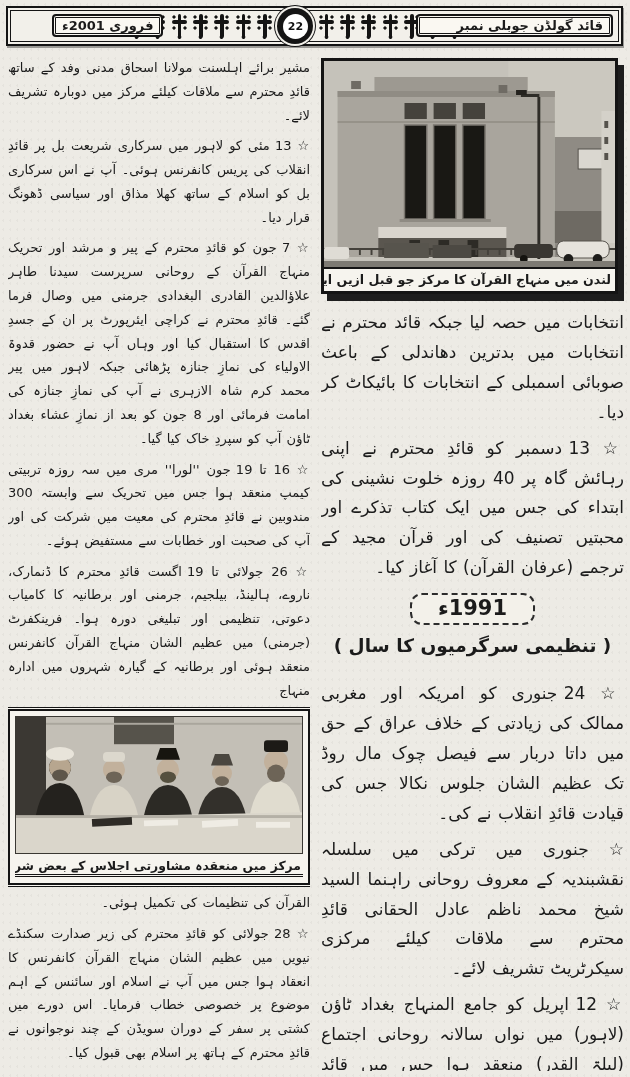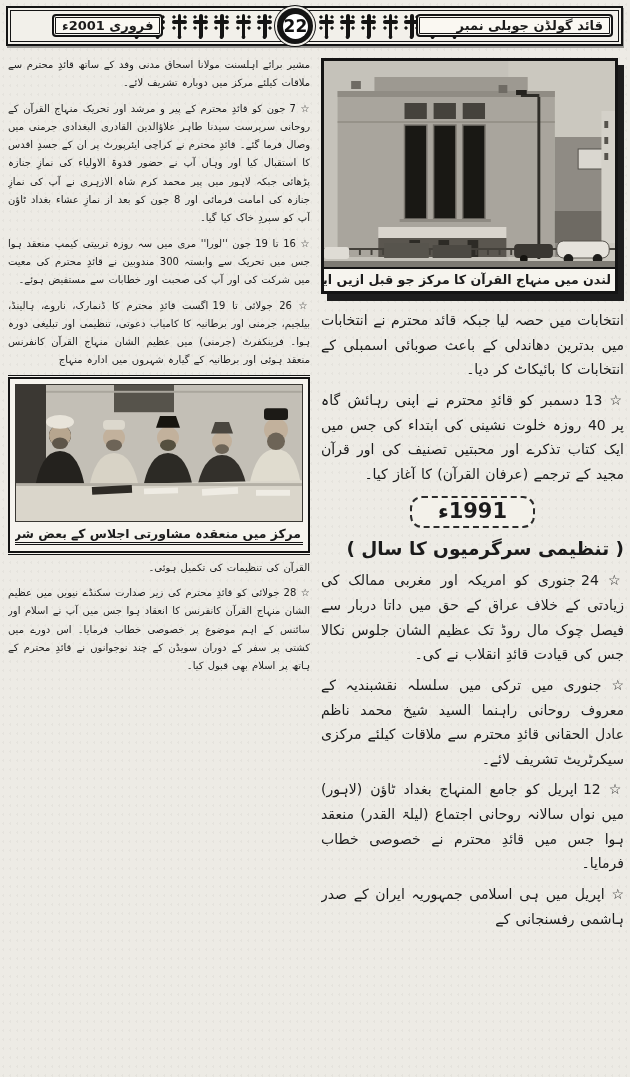--- a/index.html
+++ b/index.html
@@ -39,33 +39,33 @@
       radial-gradient(circle at 8.5px 24px,#141414 1.6px, transparent 2.2px);
   }
   .page-badge {
     width:36px; height:36px; background:#141414; border-radius:50%;
     display:flex; align-items:center; justify-content:center; flex:0 0 auto;
     box-shadow: 0 0 0 2px #f2f0ea, 0 0 0 3px #141414;
   }
   .page-badge .inner {
     width:25px; height:25px; background:#fff; border-radius:50%;
     display:flex; align-items:center; justify-content:center;
-    font-size:17px; font-weight:bold; color:#111;
+    font-size:11px; font-weight:bold; color:#111;
   }
 
   
   .col { position:absolute; top:56px; height:1015px; overflow:hidden; }
   .col-left  { left:8px;  width:302px; }
   .col-right { left:321px; width:303px; }
 
   .para {
-    direction:rtl; text-align:justify; font-size:10px; line-height:1.83;
+    direction:rtl; text-align:justify; font-size:13px; line-height:1.83;
     margin-bottom:7px; word-spacing:1px;
   }
-  .col-right .para { font-size:14px; line-height:1.76; margin-bottom:6px; }
+  .col-right .para { font-size:17px; line-height:1.76; margin-bottom:6px; }
 
   
   .photo-frame-r {
     border:3px solid #141414; background:#fbfaf6; margin:2px 6px 14px 0;
     box-shadow: 6px 7px 0 #1d1d1d;
   }
   .photo-frame-r svg { display:block; width:100%; height:206px; }
   .caption-r {
     border-top:2px solid #141414; background:#f6f4ee; padding:3px 4px 4px;
     font-size:12.6px; font-weight:bold; text-align:center; direction:rtl; white-space:nowrap; overflow:hidden;
@@ -80,21 +80,21 @@
     padding:4px 2px 1px; font-size:12.4px; font-weight:bold; text-align:center; direction:rtl;
     border-bottom:3px double #141414; margin-bottom:1px; white-space:nowrap; overflow:hidden;
   }
 
   
   .year-badge {
     width:fit-content; margin:10px auto 10px; border:2px dashed #2c2c2c; border-radius:12px;
     padding:1px 26px 3px; font-size:21px; font-weight:bold; direction:rtl; background:#f3f1ea;
   }
   .section-heading {
-    font-size:18.5px; font-weight:bold; direction:rtl; margin:2px 0 9px;
+    text-align:center; font-size:18.5px; font-weight:bold; direction:rtl; margin:2px 0 23px;
   }
 </style>
 </head>
 <body>
 
 <div class="page">
 
   <div class="header-band">
     <div class="ornaments">
       <span class="cross">
@@ -214,20 +214,21 @@
     <div class="section-heading">( تنظیمی سرگرمیوں کا سال )</div>
 
     <p class="para">☆ 24 جنوری کو امریکہ اور مغربی ممالک کی زیادتی کے خلاف عراق کے حق میں داتا دربار سے فیصل چوک مال روڈ تک عظیم الشان جلوس نکالا جس کی قیادت قائدِ انقلاب نے کی۔</p>
     <p class="para">☆ جنوری میں ترکی میں سلسلہ نقشبندیہ کے معروف روحانی راہنما السید شیخ محمد ناظم عادل الحقانی قائدِ محترم سے ملاقات کیلئے مرکزی سیکرٹریٹ تشریف لائے۔</p>
     <p class="para">☆ 12 اپریل کو جامع المنہاج بغداد ٹاؤن (لاہور) میں نواں سالانہ روحانی اجتماع (لیلۃ القدر) منعقد ہوا جس میں قائدِ محترم نے خصوصی خطاب فرمایا۔</p>
     <p class="para">☆ اپریل میں ہی اسلامی جمہوریہ ایران کے صدر ہاشمی رفسنجانی کے</p>
   </div>
 
   <div class="col col-left">
     <p class="para">مشیر برائے اہلسنت مولانا اسحاق مدنی وفد کے ساتھ قائدِ محترم سے ملاقات کیلئے مرکز میں دوبارہ تشریف لائے۔</p>
+    <p class="para">☆ 13 مئی کو لاہور میں سرکاری شریعت بل پر قائدِ انقلاب کی پریس کانفرنس ہوئی۔ آپ نے اس سرکاری بل کو اسلام کے ساتھ کھلا مذاق اور سیاسی ڈھونگ قرار دیا۔</p>
     <p class="para">☆ 7 جون کو قائدِ محترم کے پیر و مرشد اور تحریک منہاج القرآن کے روحانی سرپرست سیدنا طاہر علاؤالدین القادری البغدادی جرمنی میں وصال فرما گئے۔ قائدِ محترم نے کراچی ایئرپورٹ پر ان کے جسدِ اقدس کا استقبال کیا اور وہاں آپ نے حضور قدوۃ الاولیاء کی نمازِ جنازہ پڑھائی جبکہ لاہور میں پیر محمد کرم شاہ الازہری نے آپ کی نمازِ جنازہ کی امامت فرمائی اور 8 جون کو بعد از نمازِ عشاء بغداد ٹاؤن آپ کو سپردِ خاک کیا گیا۔</p>
     <p class="para">☆ 16 تا 19 جون ''لورا'' مری میں سہ روزہ تربیتی کیمپ منعقد ہوا جس میں تحریک سے وابستہ 300 مندوبین نے قائدِ محترم کی معیت میں شرکت کی اور آپ کی صحبت اور خطابات سے مستفیض ہوئے۔</p>
     <p class="para">☆ 26 جولائی تا 19 اگست قائدِ محترم کا ڈنمارک، ناروے، ہالینڈ، بیلجیم، جرمنی اور برطانیہ کا کامیاب دعوتی، تنظیمی اور تبلیغی دورہ ہوا۔ فرینکفرٹ (جرمنی) میں عظیم الشان منہاج القرآن کانفرنس منعقد ہوئی اور برطانیہ کے گیارہ شہروں میں ادارہ منہاج</p>
 
     <div class="photo-frame-l">
       <svg viewBox="0 0 286 140" preserveAspectRatio="none">
         <rect x="0" y="0" width="286" height="140" fill="#c3bfb6"></rect>
         <rect x="0" y="0" width="30" height="140" fill="#3b3833"></rect>
         <rect x="98" y="0" width="60" height="28" fill="#56534b"></rect>
         <rect x="30" y="6" width="256" height="2" fill="#aaa69d"></rect>

